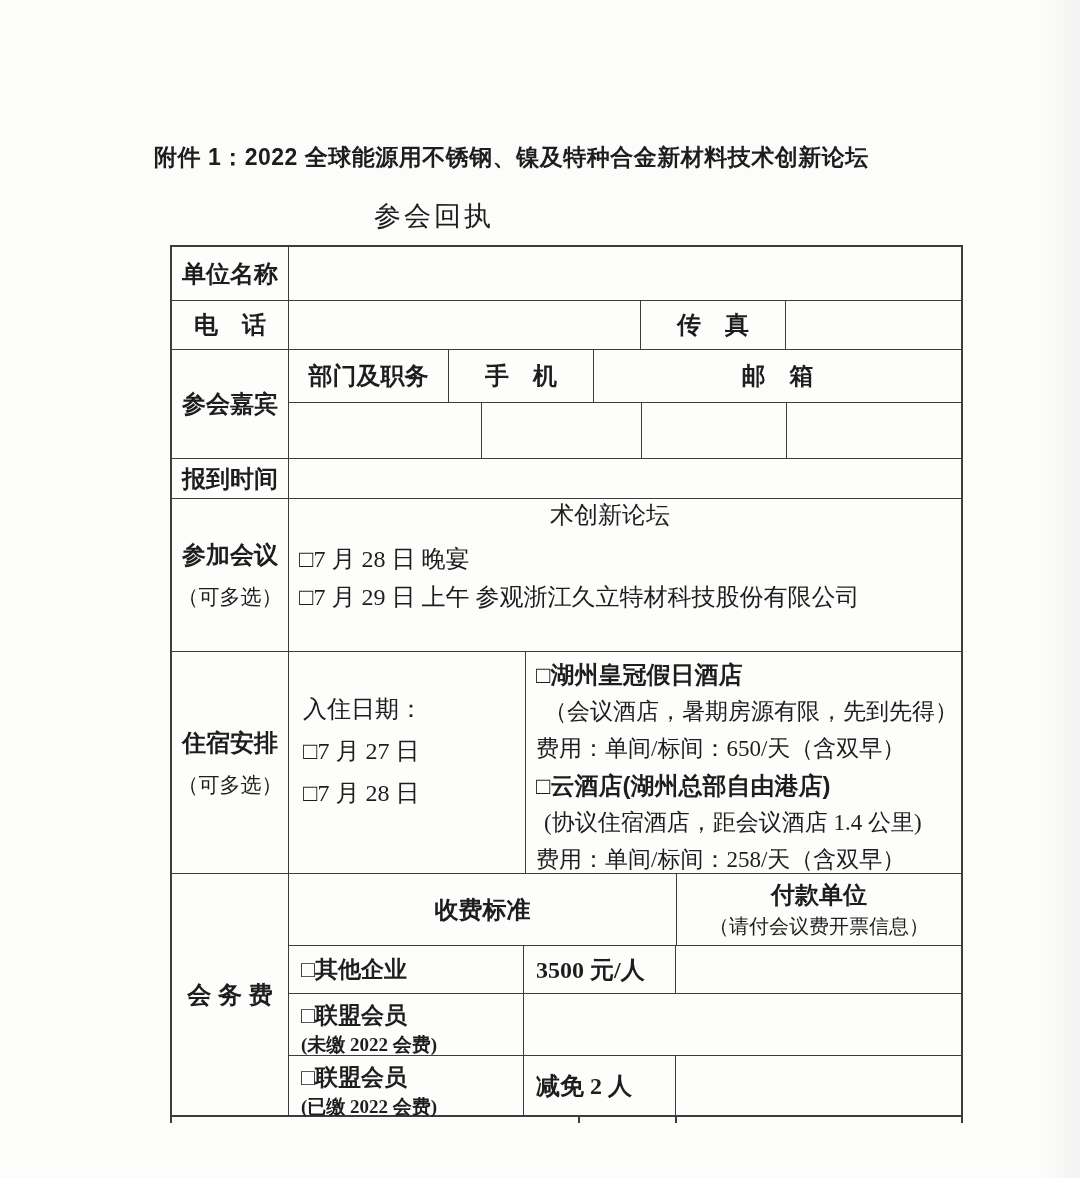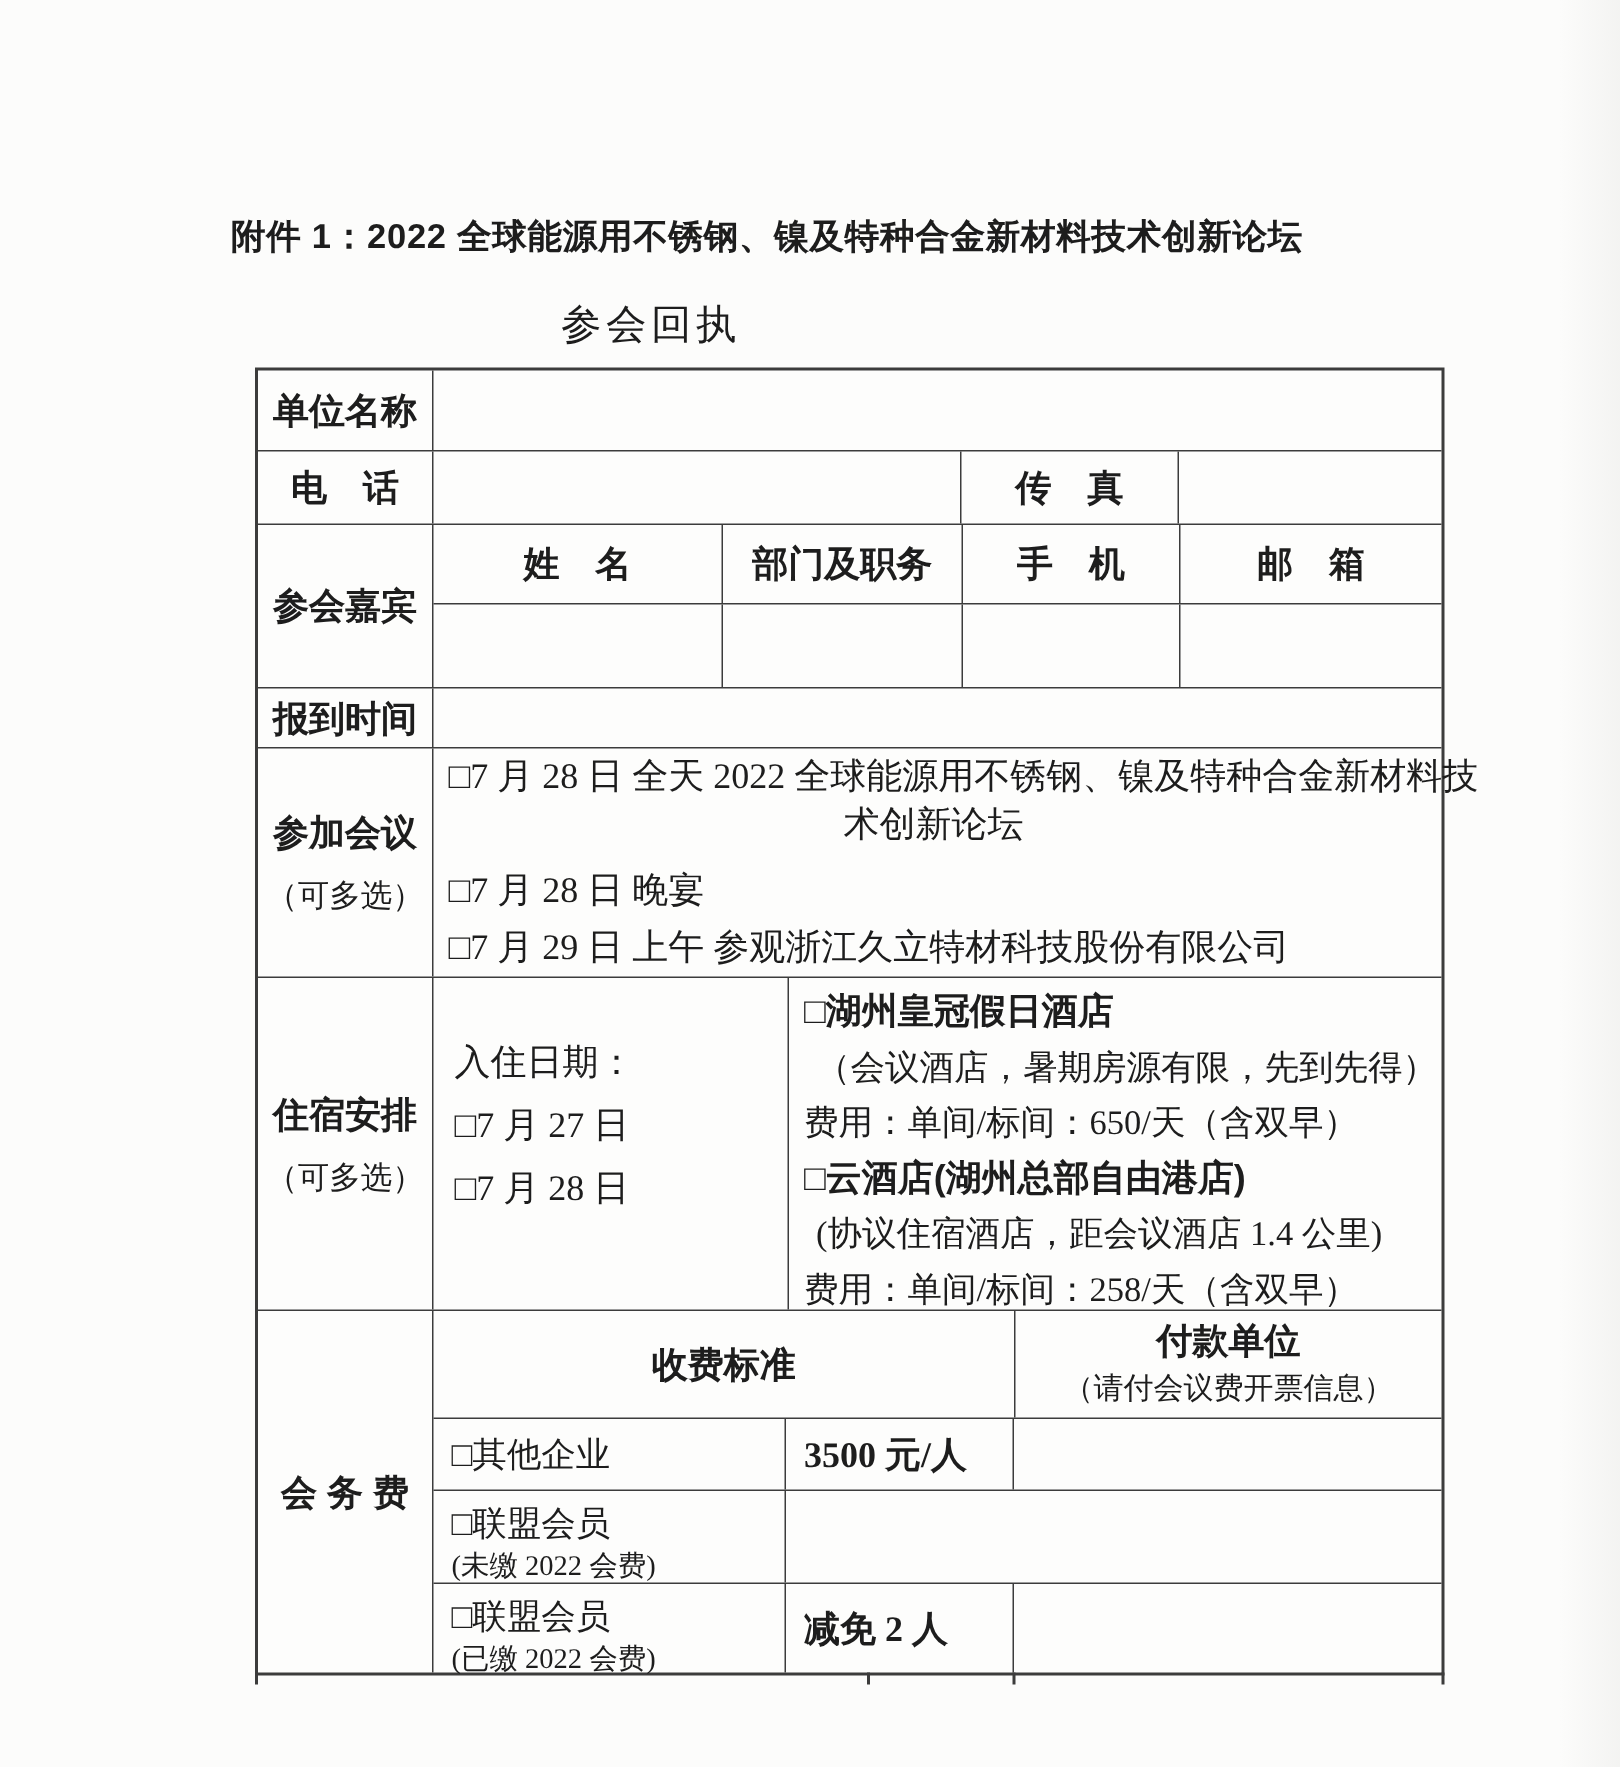--- a/index.html
+++ b/index.html
@@ -78,21 +78,21 @@
   .hotel-name{font-family:"Liberation Sans","DejaVu Sans",sans-serif;font-weight:bold;font-size:24px;}
   .indent{padding-left:8px;}
 
   
   .fee-std{width:388px;flex:0 0 388px;}
   .fee-payer-hdr{
     flex:1 1 auto;display:flex;flex-direction:column;align-items:center;justify-content:center;
   }
   .fee-payer-hdr .t{font-family:"Liberation Sans","DejaVu Sans",sans-serif;font-weight:bold;font-size:24px;line-height:28px;}
   .fee-payer-hdr .s{font-size:20px;line-height:26px;margin-top:4px;}
-  .fee-item{width:235px;flex:0 0 235px;padding:6px 0 0 12px;box-sizing:border-box;font-size:23px;}
+  .fee-item{width:235px;flex:0 0 235px;padding:6px 0 0 12px;box-sizing:border-box;font-size:23px;font-weight:bold;}
   .fee-item .note{font-size:19px;line-height:24px;margin-top:2px;}
   .fee-item .note:empty{display:none;}
   .fee-item.single{display:flex;align-items:center;padding-top:0;}
   .fee-price{width:152px;flex:0 0 152px;display:flex;align-items:center;padding-left:12px;box-sizing:border-box;font-size:24px;font-weight:bold;}
   .fee-payer{flex:1 1 auto;}
 
   
   .stub{position:absolute;left:170px;top:1115px;width:793px;height:8px;box-sizing:border-box;
         border-left:2px solid #3c3c3c;border-right:2px solid #3c3c3c;}
   .stub .v{position:absolute;top:0;width:1.5px;height:8px;background:#3c3c3c;}
@@ -119,21 +119,20 @@
       <div class="cell lbl">电　话</div>
       <div class="cell" style="width:352px;flex:0 0 352px;"></div>
       <div class="cell hdr" style="width:145px;flex:0 0 145px;">传　真</div>
       <div class="cell last"></div>
     </div>
 
     <div class="row">
       <div class="cell lbl" style="height:108px;">参会嘉宾</div>
       <div class="vgroup">
         <div class="subrow h-guest-hdr">
-          <div class="cell hdr" style="width:193px;flex:0 0 193px;">姓　名</div>
           <div class="cell hdr" style="width:160px;flex:0 0 160px;">部门及职务</div>
           <div class="cell hdr" style="width:145px;flex:0 0 145px;">手　机</div>
           <div class="cell hdr last">邮　箱</div>
         </div>
         <div class="subrow h-guest-row">
           <div class="cell" style="width:193px;flex:0 0 193px;"></div>
           <div class="cell" style="width:160px;flex:0 0 160px;"></div>
           <div class="cell" style="width:145px;flex:0 0 145px;"></div>
           <div class="cell last"></div>
         </div>
@@ -144,21 +143,20 @@
       <div class="cell lbl">报到时间</div>
       <div class="cell last"></div>
     </div>
 
     <div class="row h-sessions">
       <div class="cell lbl">
         <div>参加会议</div>
         <div class="sub">（可多选）</div>
       </div>
       <div class="cell last sessions-cell">
-        <div class="opt opt1">□7 月 28 日 全天 2022 全球能源用不锈钢、镍及特种合金新材料技</div>
         <div class="opt opt1b">术创新论坛</div>
         <div class="opt opt2">□7 月 28 日 晚宴</div>
         <div class="opt opt3">□7 月 29 日 上午 参观浙江久立特材科技股份有限公司</div>
       </div>
     </div>
 
     <div class="row h-stay">
       <div class="cell lbl">
         <div>住宿安排</div>
         <div class="sub">（可多选）</div>

